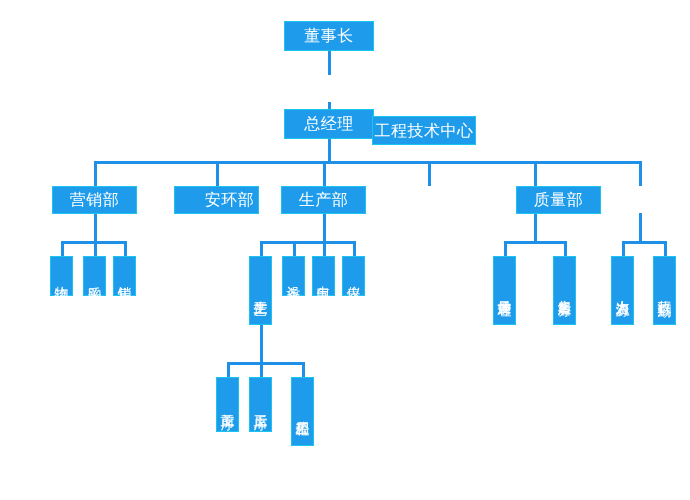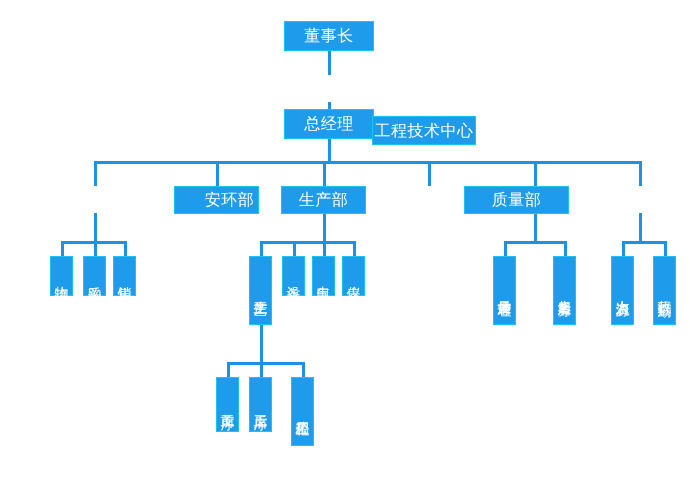--- a/index.html
+++ b/index.html
@@ -96,23 +96,24 @@
   <div class="conn v" style="left:227px; top:362px; height:15px;"></div>
   <div class="conn v" style="left:260px; top:362px; height:15px;"></div>
   <div class="conn v" style="left:302px; top:362px; height:15px;"></div>
 
   <div class="node horiz" style="left:284px; top:21px; width:90px; height:30px;">董事长</div>
 
   <div class="node horiz" style="left:284px; top:73px; width:90px; height:30px;margin-top:36px;">总经理</div>
 
   <div class="node horiz" style="left:372px; top:116px; width:104px; height:29px;">工程技术中心</div>
 
+  <div class="node horiz" style="left:52px; top:186px; width:85px; height:28px;">营销部</div>
   <div class="node horiz" style="left:174px; top:186px; width:85px; height:28px;padding-left:26px;">安环部</div>
   <div class="node horiz" style="left:281px; top:186px; width:85px; height:28px;">生产部</div>
-  <div class="node horiz" style="left:464px; top:186px; width:105px; height:28px;">质量部</div>
+  <div class="node horiz" style="left:516px; top:186px; width:85px; height:28px;">质量部</div>
 
   <div class="node vert" style="left:50px; top:256px; width:23px; height:40px;">物流</div>
   <div class="node vert" style="left:83px; top:256px; width:23px; height:40px;">采购</div>
   <div class="node vert" style="left:113px; top:256px; width:23px; height:40px;">销售</div>
 
   <div class="node vert" style="left:249px; top:256px; width:23px; height:69px;">生产工艺</div>
   <div class="node vert" style="left:282px; top:256px; width:23px; height:40px;">设备</div>
   <div class="node vert" style="left:312px; top:256px; width:23px; height:40px;">电气</div>
   <div class="node vert" style="left:342px; top:256px; width:23px; height:40px;">仪表</div>
 

